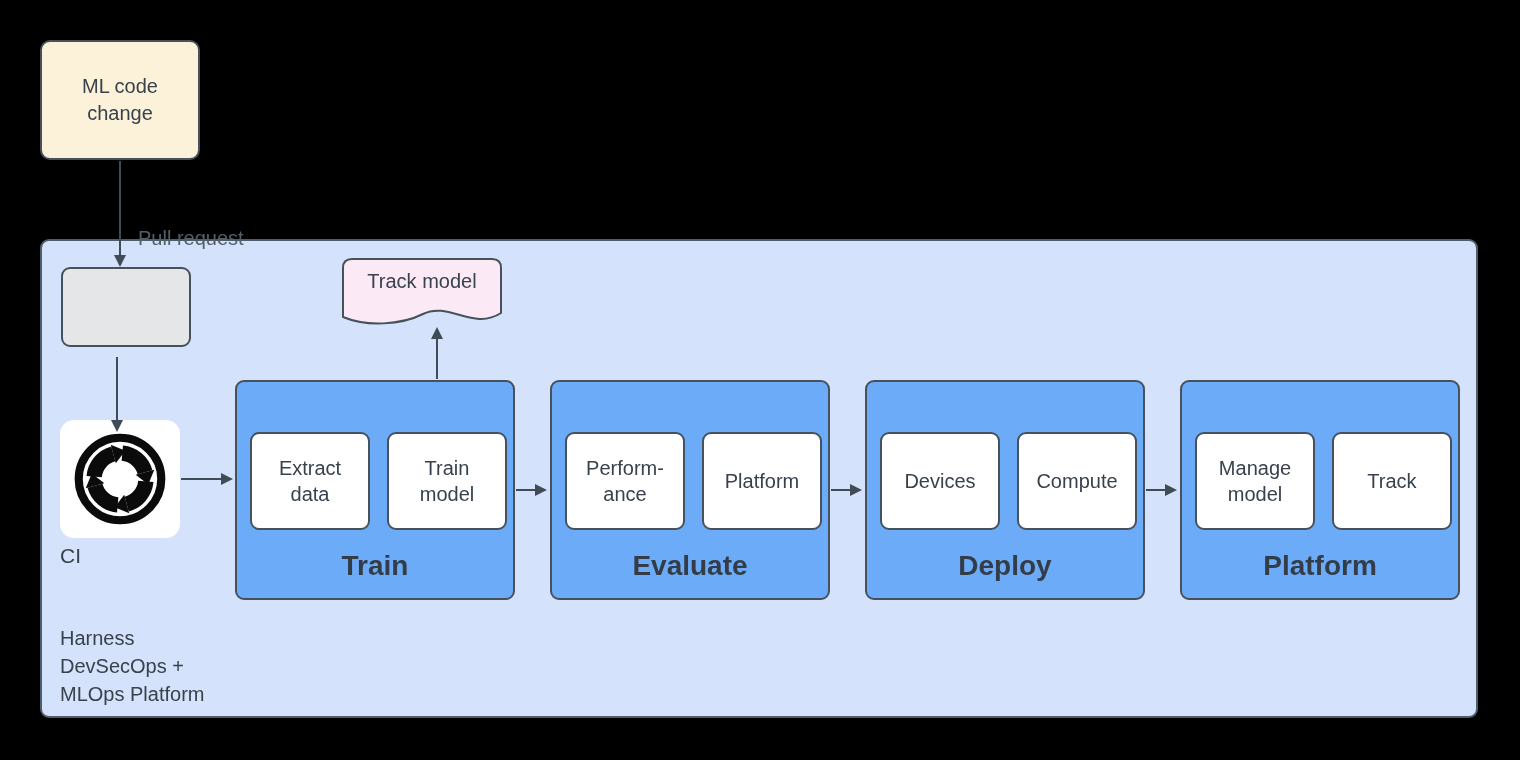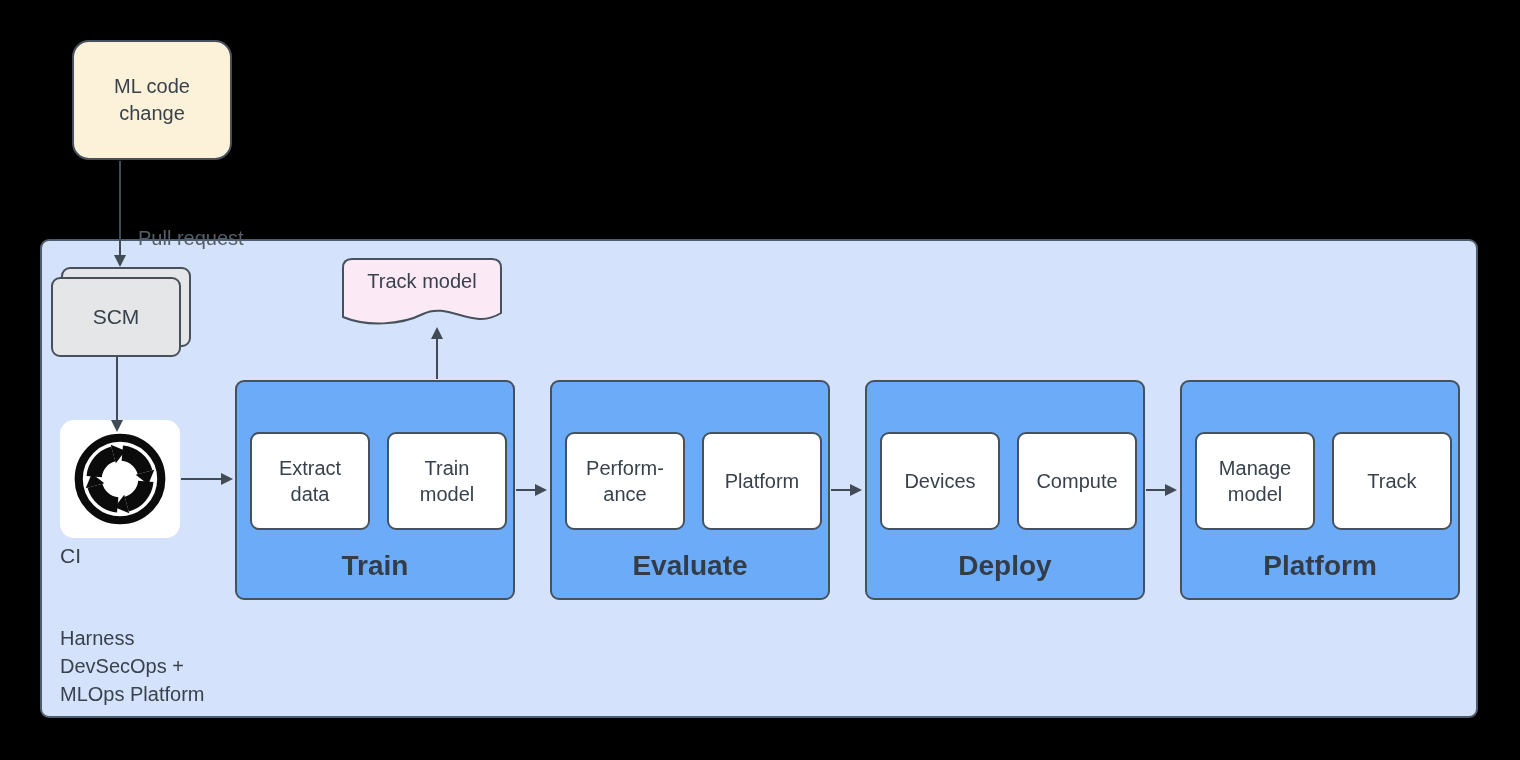--- a/index.html
+++ b/index.html
@@ -21,23 +21,23 @@
     border-radius:9px; box-sizing:border-box;
   }
   .platform-label{
     position:absolute; left:18px; top:383px; font-size:20px; line-height:28px;
     color:var(--text);
   }
   
   .ml-code{
     position:absolute; left:40px; top:40px; width:160px; height:120px;
     background:var(--code-change-bg); border:2px solid var(--node-border);
-    border-radius:17px; box-sizing:border-box;
+    border-radius:10px; box-sizing:border-box;
     display:flex; align-items:center; justify-content:center;
-    text-align:center; font-size:20px; line-height:27px;margin-left:32px;
+    text-align:center; font-size:20px; line-height:27px;
   }
   .edge-label{
     position:absolute; left:138px; top:186px; font-size:20px;
     color:var(--muted-text);
     margin-top:41px;
   }
   
   .scm-page{
     position:absolute; width:130px; height:80px; box-sizing:border-box;
     background:var(--scm-bg); border:2px solid var(--node-border); border-radius:9px;
@@ -93,23 +93,20 @@
     <div class="platform-label">Harness<br>DevSecOps +<br>MLOps Platform</div>
   </div>
 
   <div class="ml-code">
     <span>ML code<br>change</span>
   </div>
 
   <div class="edge-label">Pull request</div>
 
   <div class="scm-page scm-back"></div>
-  <div class="scm-page scm-front">
-    <span>SCM</span>
-  </div>
 
   <div class="ci-tile">
     <svg width="96" height="96" viewBox="0 0 100 100">
       <circle cx="50" cy="50" r="43" fill="none" stroke="var(--icon)" stroke-width="8.5"></circle>
       <g id="ca">
         <path d="M 23.1,47.6 A 27,27 0 0 1 43.0,23.9" fill="none" stroke="var(--icon)" stroke-width="16"></path>
         <polygon points="55.6,20.6 40.4,14.3 45.6,33.7" fill="var(--icon)"></polygon>
       </g>
       <use href="#ca" transform="rotate(90 50 50)"></use>
       <use href="#ca" transform="rotate(180 50 50)"></use>

